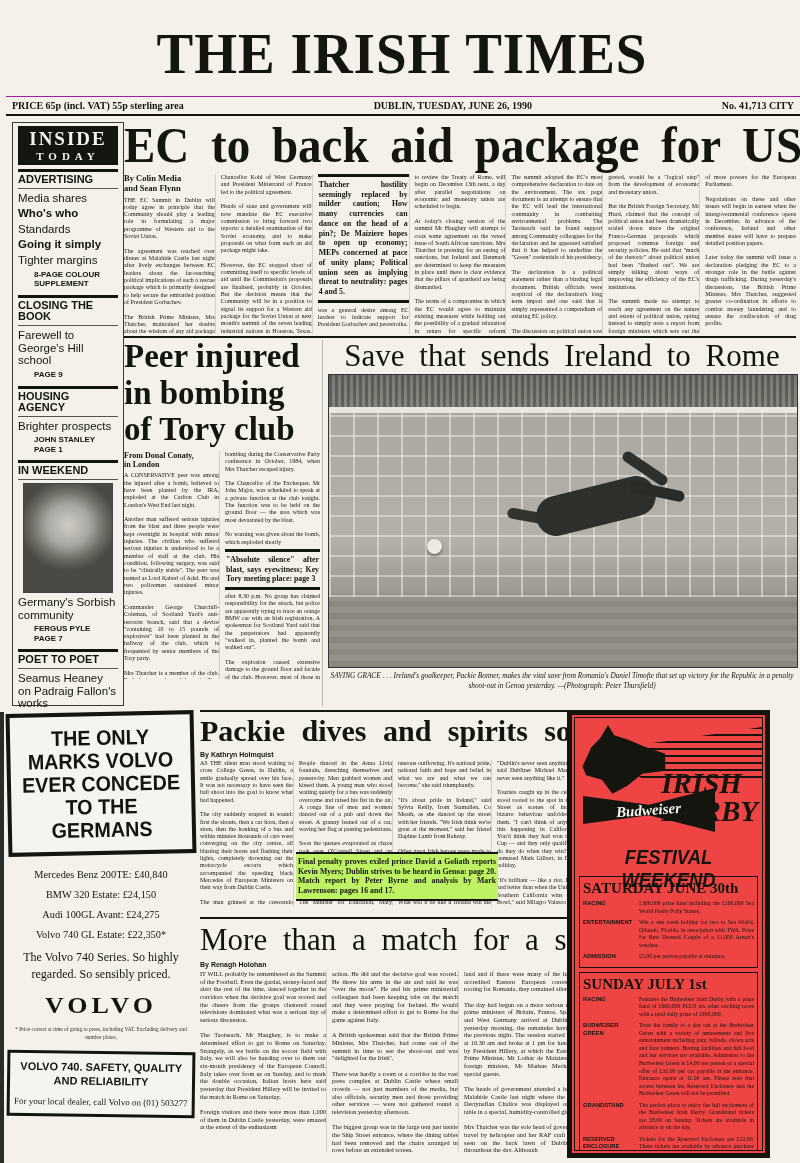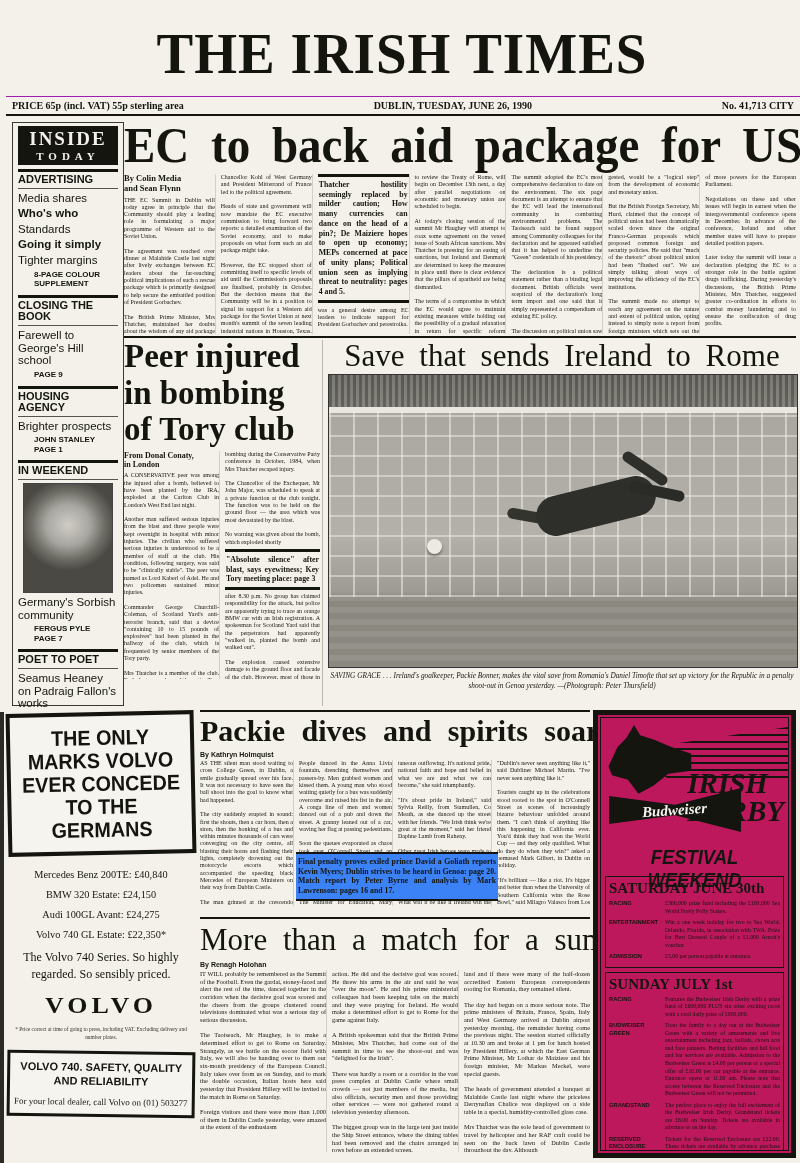--- a/index.html
+++ b/index.html
@@ -73,21 +73,21 @@
                border-radius:6px;transform:rotate(12deg);}
   .ball{position:absolute;left:21%;top:56%;width:15px;height:15px;border-radius:50%;
         background:#eceae2;box-shadow:0 2px 3px rgba(0,0,0,.4);}
   .caption{position:absolute;left:328px;top:671px;width:468px;text-align:center;
            font-style:italic;font-size:7.3px;line-height:1.35;}
   
   .packie{position:absolute;left:200px;top:710px;width:390px;border-top:2px solid #15150f;padding-top:2px;}
   .packie h2{margin:0;text-align:center;font-size:30px;font-weight:bold;word-spacing:9px;white-space:nowrap;}
   .small-by{font-family:"Liberation Sans",sans-serif;font-weight:bold;font-size:7px;margin:3px 0 2px;}
   .packie-cols{position:relative;display:flex;height:146px;overflow:hidden;}
-  .packie-inset{position:absolute;left:96px;top:92px;width:198px;background:#3b82f6;z-index:2;
+  .packie-inset{position:absolute;left:96px;top:92px;width:198px;background:#bef264;z-index:2;
                 border-top:2px solid #15150f;border-bottom:2px solid #15150f;
                 font-weight:bold;font-size:7.8px;line-height:1.25;padding:3px 2px;text-align:justify;}
   .summit{position:absolute;left:200px;top:917px;width:390px;border-top:2px solid #15150f;padding-top:3px;}
   .summit h2{margin:0;text-align:center;font-size:31px;font-weight:normal;word-spacing:8px;white-space:nowrap;}
   .summit-cols{display:flex;height:182px;overflow:hidden;margin-top:2px;}
   .summit-cols .body-text{font-size:6.3px;}
   
   .volvo{position:absolute;left:7px;top:712px;width:188px;height:448px;}
   .volvo-box1{border:4px solid #15150f;padding:10px 4px;transform:rotate(-1.2deg);background:#f6f4ee;}
   .volvo-h{font-family:"Liberation Sans",sans-serif;font-weight:bold;font-size:21px;
@@ -95,22 +95,22 @@
   .volvo-price{font-size:10.3px;text-align:center;margin:9px 0;white-space:nowrap;}
   .volvo-tag{font-size:12px;text-align:center;margin:6px 8px;line-height:1.4;}
   .volvo-logo{font-family:"Liberation Serif",serif;font-weight:bold;font-size:26px;
               letter-spacing:4px;text-align:center;margin-top:8px;transform:scaleY(.92);}
   .volvo-small{font-size:5.4px;text-align:center;margin-top:4px;line-height:1.5;color:#33332d;}
   .volvo-box2{border:3px solid #15150f;padding:7px 3px;margin-top:10px;transform:rotate(.8deg);background:#f6f4ee;}
   .volvo-f1{font-family:"Liberation Sans",sans-serif;font-weight:bold;font-size:11px;
             text-align:center;line-height:1.25;}
   .volvo-f2{font-size:9px;text-align:center;margin-top:8px;}
   
-  .derby{position:absolute;left:593px;top:710px;width:203px;height:448px;border:5px solid #15150f;
-         background:#be185d;box-sizing:border-box;padding:2px;}
+  .derby{position:absolute;left:567px;top:710px;width:203px;height:448px;border:5px solid #15150f;
+         background:#ef4444;box-sizing:border-box;padding:2px;}
   .derby-inner{border:1px solid #15150f;height:100%;box-sizing:border-box;position:relative;overflow:hidden;}
   .speedlines{position:absolute;left:34px;top:8px;width:160px;height:52px;
               background:repeating-linear-gradient(0deg,#15150f 0 2px,transparent 2px 7px);
               clip-path:polygon(0 45%,100% 0,100% 100%,20% 100%);}
   .horse{position:absolute;left:4px;top:4px;width:88px;height:74px;background:#15150f;
          clip-path:polygon(4% 60%,14% 34%,24% 22%,33% 4%,40% 18%,56% 24%,74% 33%,98% 43%,98% 66%,72% 70%,55% 86%,38% 97%,26% 78%,8% 72%);}
   .bowtie{position:absolute;left:8px;top:70px;width:132px;height:44px;background:#15150f;
           clip-path:polygon(0 18%,50% 38%,100% 0,100% 100%,50% 62%,0 82%);
           display:flex;align-items:center;justify-content:center;}
   .bowtie span{color:#f6f4ee;font-style:italic;font-weight:bold;font-size:15px;

